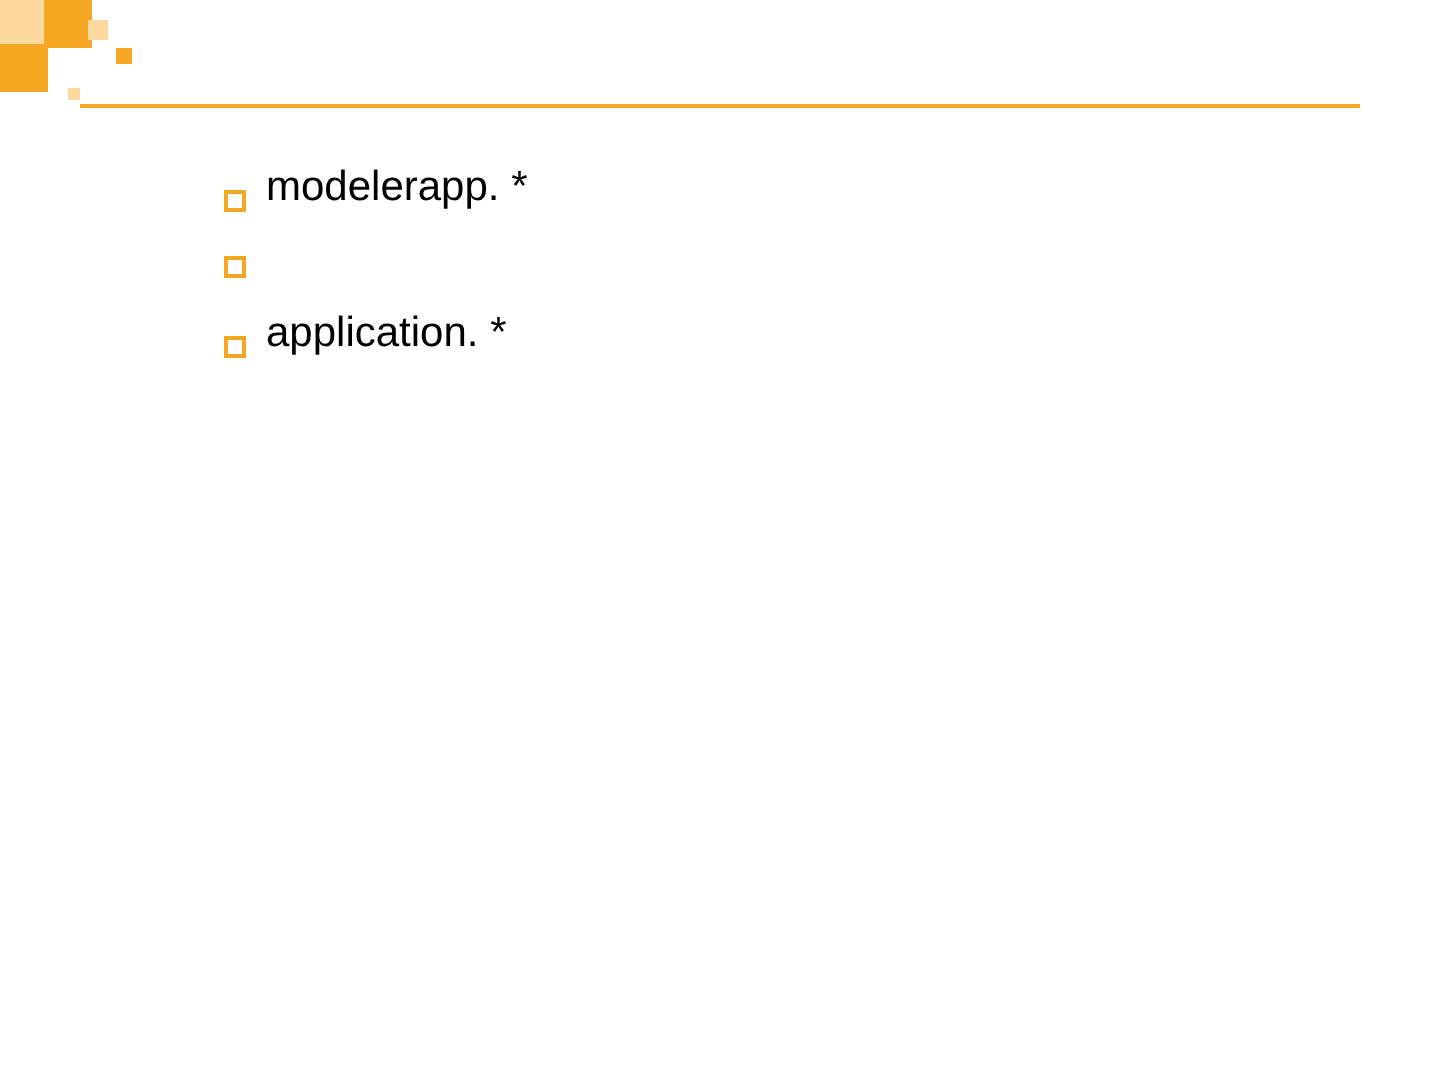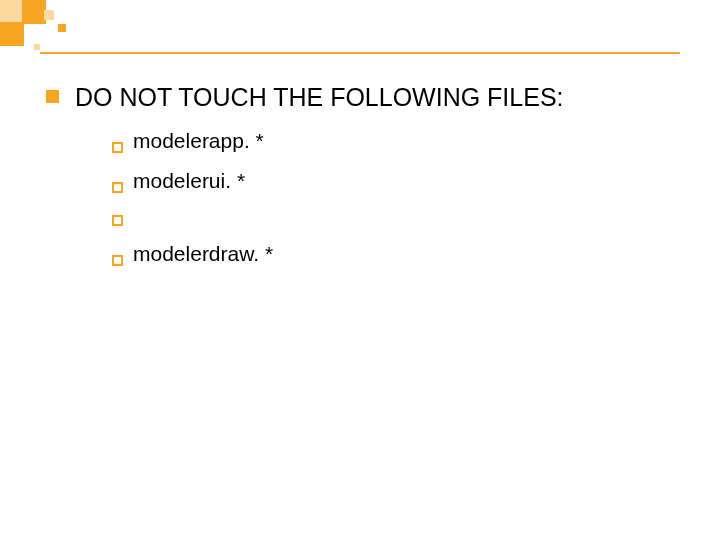--- a/index.html
+++ b/index.html
@@ -91,36 +91,28 @@
   <div class="sq s2"></div>
   <div class="sq s3"></div>
   <div class="sq s4"></div>
   <div class="sq s5"></div>
   <div class="sq s6"></div>
 </div>
 
 <div class="slide">
   <hr class="rule">
 
-  <div class="bullet-L1">
-    <span class="marker"></span>
-    <span class="text">DO NOT TOUCH THE FOLLOWING FILES:</span>
-  </div>
 
   <div class="sub-list">
     <div class="bullet-L2">
       <span class="marker"></span>
       <span>modelerapp. *</span>
     </div>
     <div class="bullet-L2">
       <span class="marker"></span>
-      <span>modelerui. *</span>
     </div>
     <div class="bullet-L2">
       <span class="marker"></span>
-    </div>
-    <div class="bullet-L2">
-      <span class="marker"></span>
-      <span>modelerdraw. *</span>
+      <span>application. *</span>
     </div>
   </div>
 
 </div>
 
 </body></html>

